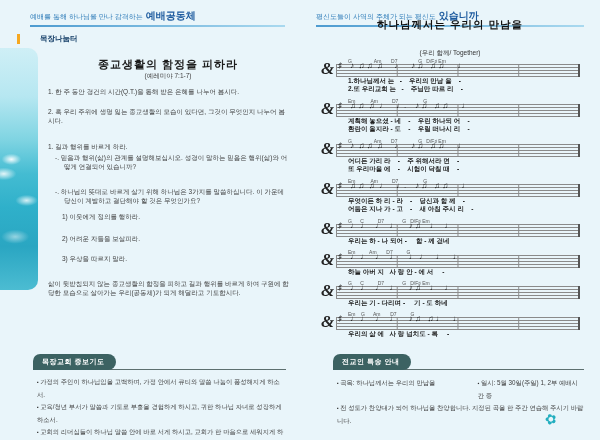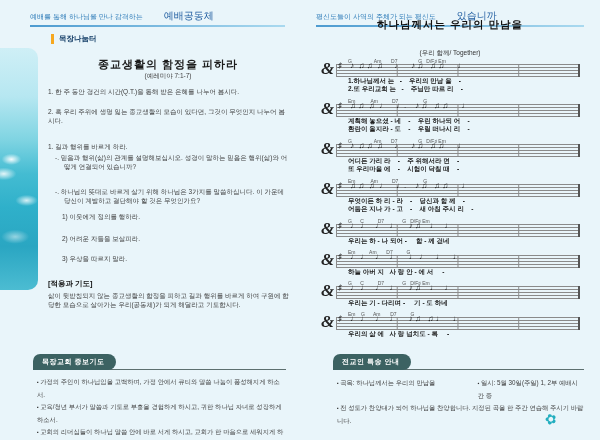--- a/index.html
+++ b/index.html
@@ -4,27 +4,27 @@
 <style>
   html,body { margin:0; padding:0; }
   #canvas {
     position:relative; width:600px; height:440px;
     background:#e9f5fa;
     font-family:"Liberation Sans", sans-serif;
     color:#3c3c3c; overflow:hidden;
   }
   
   .hdr { position:absolute; top:9px; font-size:7px; color:#2e7cb8; white-space:nowrap; }
-  .hdr .hdr-title { font-size:10px; font-weight:normal; color:#1c5a9e; margin-left:21px; }
+  .hdr .hdr-title { font-size:10px; font-weight:bold; color:#1c5a9e; margin-left:3px; }
   .hdr-line { position:absolute; top:25px; height:2px; background:linear-gradient(90deg,#4d9bd0,#a9d9ef); }
   .hdr-left { left:30px; } .line-left { left:30px; width:255px; }
   .hdr-right { left:316px; } .line-right { left:316px; width:268px; }
 
-  .moklabel { position:absolute; left:51px; top:34px; font-size:7.5px; font-weight:bold;
-    color:#123c66; padding-left:5px; border-left:3px solid #f6a820; line-height:10px; }
+  .moklabel { position:absolute; left:17px; top:34px; font-size:7.5px; font-weight:bold;
+    color:#123c66; padding-left:20px; border-left:3px solid #f6a820; line-height:10px; }
 
   
   .ocean { position:absolute; left:0; top:48px; width:38px; height:242px;
     border-radius:0 10px 10px 0;
     background:
       radial-gradient(14px 8px at 30% 46%, rgba(255,255,255,.95), rgba(255,255,255,0) 70%),
       radial-gradient(18px 9px at 10% 52%, rgba(255,255,255,.85), rgba(255,255,255,0) 70%),
       radial-gradient(16px 8px at 70% 63%, rgba(255,255,255,.8), rgba(255,255,255,0) 70%),
       radial-gradient(20px 10px at 40% 78%, rgba(255,255,255,.5), rgba(255,255,255,0) 70%),
       linear-gradient(180deg,#cfeff6 0%,#b6e7f1 20%,#7fd4e2 38%,#44bcd2 52%,#2fb0ca 66%,#2aa6c2 82%,#4cbcd2 100%);
@@ -107,21 +107,20 @@
     <div class="mb11">1. 한 주 동안 경건의 시간(Q.T.)을 통해 받은 은혜를 나누어 봅시다.</div>
     <div class="mb17">2. 혹 우리 주위에 생명 잃는 종교생활의 모습이 있다면, 그것이 무엇인지 나누어 봅시다.</div>
 
     <div class="mb2">1. 길과 행위를 바르게 하라.</div>
     <div class="q mb16">-. 믿음과 행위(삶)의 관계를 설명해보십시오. 성경이 말하는 믿음은 행위(삶)와 어떻게 연결되어 있습니까?</div>
     <div class="q mb7">-. 하나님의 뜻대로 바르게 살기 위해 하나님은 3가지를 말씀하십니다. 이 가운데 당신이 계발하고 결단해야 할 것은 무엇인가요?</div>
     <div class="ans mb13">1) 이웃에게 정의를 행하라.</div>
     <div class="ans mb11">2) 어려운 자들을 보살피라.</div>
     <div class="ans mb16">3) 우상을 따르지 말라.</div>
 
-    <div class="sec-head mb3">[적용과 기도]</div>
     <div>삶이 뒷받침되지 않는 종교생활의 함정을 피하고 길과 행위를 바르게 하여 구원에 합당한 모습으로 살아가는 우리(공동체)가 되게 해달라고 기도합시다.</div>
   </div>
 
   <div class="badge-block prayer-block">
     <div class="badge-row">
       <span class="badge">목장교회 중보기도</span>
     </div>
     <div class="bullets">
       <div class="bullet">가정의 주인이 하나님임을 고백하며, 가정 안에서 큐티와 말씀 나눔이 풍성해지게 하소서.</div>
       <div class="bullet">교육/청년 부서가 말씀과 기도로 부흥을 경험하게 하시고, 귀한 하나님 자녀로 성장하게 하소서.</div>

